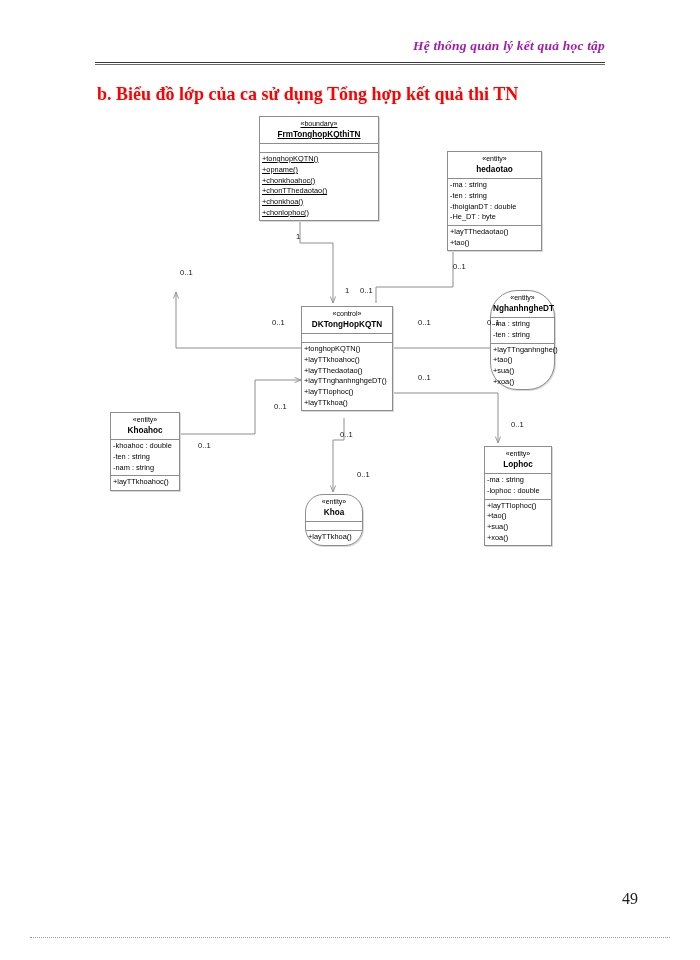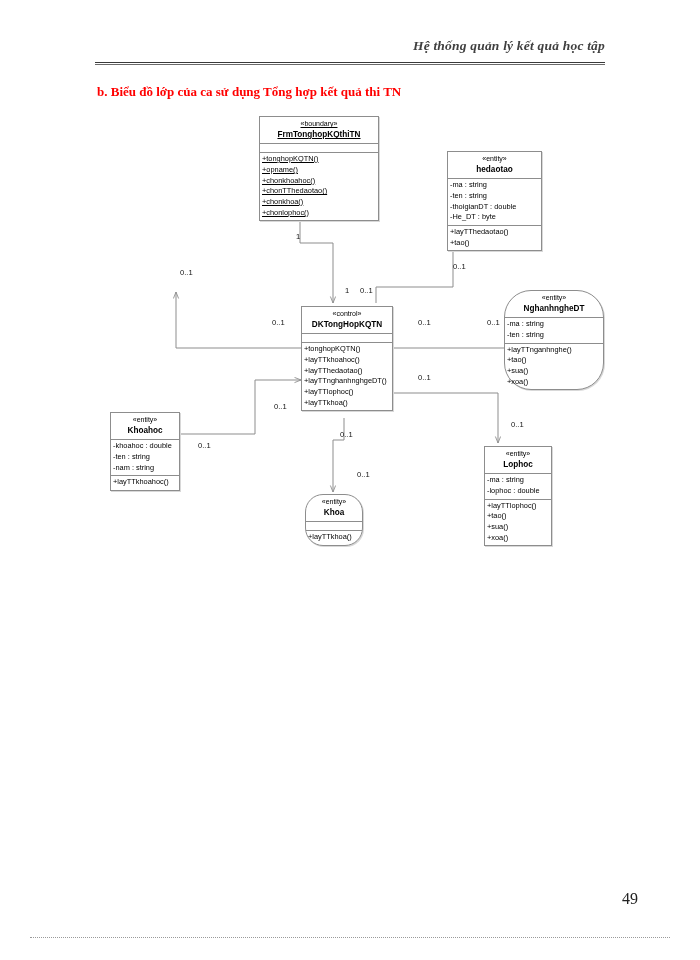--- a/index.html
+++ b/index.html
@@ -16,37 +16,37 @@
   #page-header {
     position: absolute;
     left: 95px; top: 36px; width: 510px;
     text-align: right;
   }
   #page-header .htext {
     font-family: "Liberation Serif", serif;
     font-style: italic;
     font-weight: bold;
     font-size: 13.5px;
-    color: #404040;
+    color: #a21caf;
     letter-spacing: 0.2px;
   }
   #header-rule {
     position: absolute;
     left: 95px; top: 62px; width: 510px; height: 3px;
     border-top: 1px solid #3a3a3a;
     border-bottom: 1px solid #6a6a6a;
   }
 
   
   #section-title {
     position: absolute;
     left: 97px; top: 84px;
     font-family: "Liberation Serif", serif;
     font-weight: bold;
-    font-size: 13px;
+    font-size: 18px;
     color: #ff0000;
     white-space: nowrap;
   }
 
   
   #page-number {
     position: absolute;
     right: 62px; bottom: 52px;
     font-family: "Liberation Serif", serif;
     font-size: 16px;
@@ -178,21 +178,21 @@
     <div class="ops">
       <div class="row">+tonghopKQTN()</div>
       <div class="row">+layTTkhoahoc()</div>
       <div class="row">+layTThedaotao()</div>
       <div class="row">+layTTnghanhnghgeDT()</div>
       <div class="row">+layTTlophoc()</div>
       <div class="row">+layTTkhoa()</div>
     </div>
   </div>
 
-  <div class="uml" style="left:504px; top:290px; width:100px;border-radius:27px;">
+  <div class="uml" style="left:490px; top:290px; width:65px;border-radius:27px;">
     <div class="hdr">
       <div class="stereo">«entity»</div>
       <div class="cname">NghanhngheDT</div>
     </div>
     <div class="attrs">
       <div class="row">-ma : string</div>
       <div class="row">-ten : string</div>
     </div>
     <div class="ops">
       <div class="row">+layTTnganhnghe()</div>

